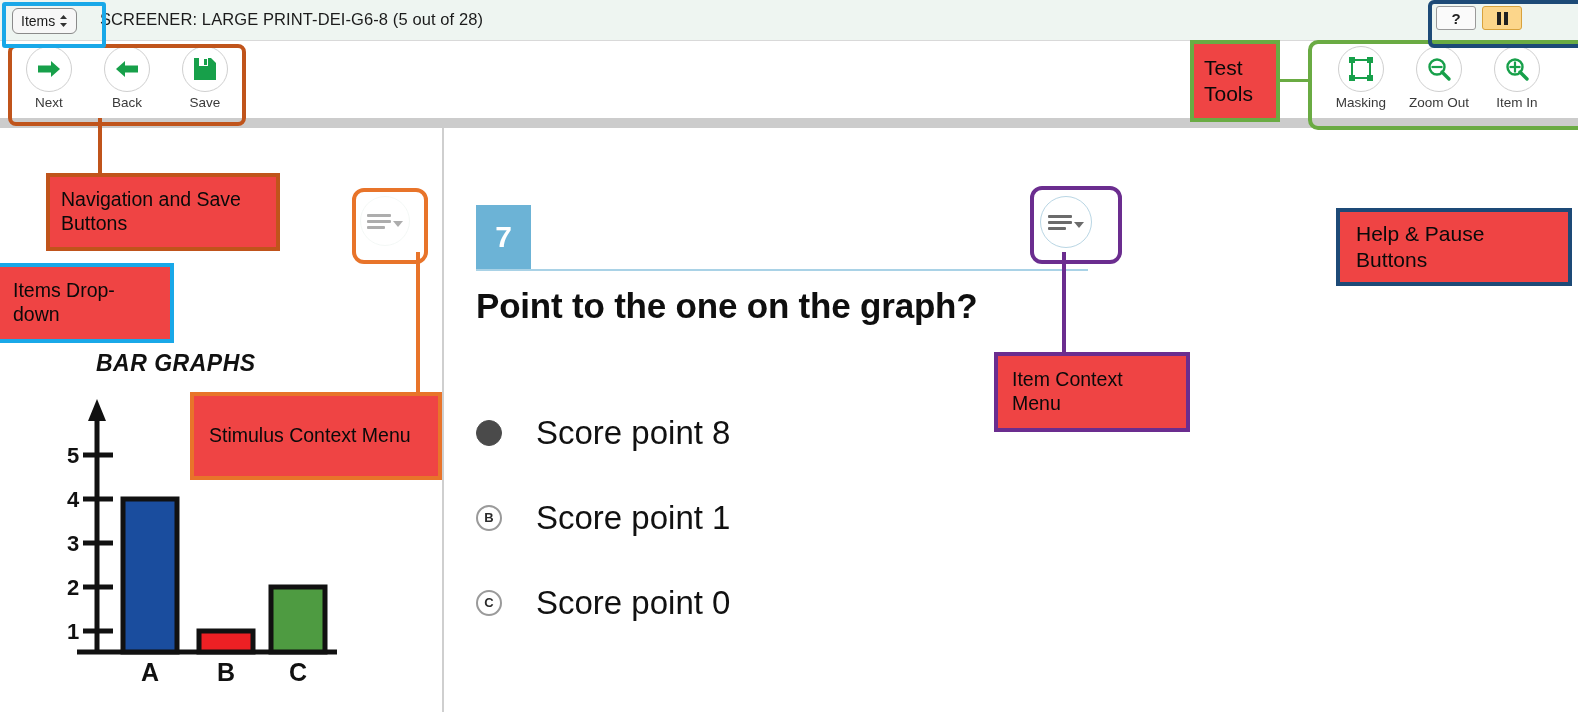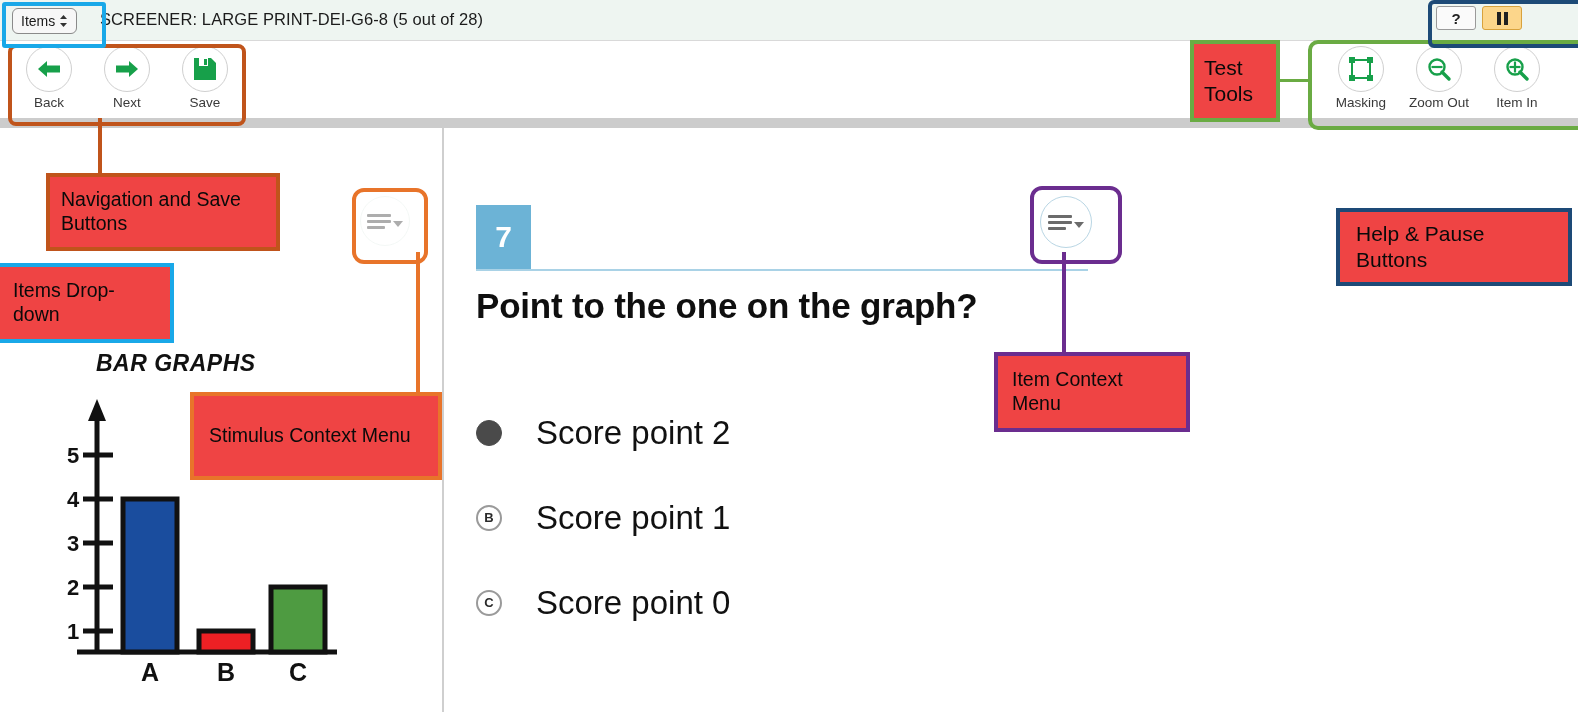--- a/index.html
+++ b/index.html
@@ -226,32 +226,32 @@
   </div>
 </div>
 
 <div class="abs" id="toolbar"></div>
 <div class="abs" id="graystrip"></div>
 
 <div class="abs" id="navtools">
   <div class="tool">
     <span class="tcircle">
       <svg width="28" height="24" viewBox="0 0 28 24">
+          <path d="M16 4 L25 12 L16 20 L16 15.5 L3 15.5 L3 8.5 L16 8.5 Z" fill="#17a04a"></path>
+        </svg>
+    </span>
+    <span class="tlabel">Next</span>
+  </div>
+  <div class="tool">
+    <span class="tcircle">
+      <svg width="28" height="24" viewBox="0 0 28 24">
           <path d="M12 4 L3 12 L12 20 L12 15.5 L25 15.5 L25 8.5 L12 8.5 Z" fill="#17a04a"></path>
         </svg>
     </span>
     <span class="tlabel">Back</span>
-  </div>
-  <div class="tool">
-    <span class="tcircle">
-      <svg width="28" height="24" viewBox="0 0 28 24">
-          <path d="M16 4 L25 12 L16 20 L16 15.5 L3 15.5 L3 8.5 L16 8.5 Z" fill="#17a04a"></path>
-        </svg>
-    </span>
-    <span class="tlabel">Next</span>
   </div>
   <div class="tool">
     <span class="tcircle">
       <svg width="26" height="26" viewBox="0 0 26 26">
         <path d="M2 2 H19 L24 7 V24 H2 Z" fill="#17a04a"></path>
         <rect x="7" y="2" width="9" height="8" fill="#ffffff"></rect>
         <rect x="12" y="3" width="3" height="6" fill="#17a04a"></rect>
       </svg>
     </span>
     <span class="tlabel">Save</span>
@@ -349,21 +349,21 @@
       </span>
       <span class="dn"></span>
   </span>
 </div>
 
 <div class="abs" id="qtext">Point to the one on the graph?</div>
 
 <div class="abs" id="options">
   <div class="opt">
     <span class="bullet sel"></span>
-    <span class="otext">Score point 2</span>
+    <span class="otext">Score point 8</span>
   </div>
   <div class="opt">
     <span class="bullet unsel">B</span>
     <span class="otext">Score point 1</span>
   </div>
   <div class="opt">
     <span class="bullet unsel">C</span>
     <span class="otext">Score point 0</span>
   </div>
 </div>

